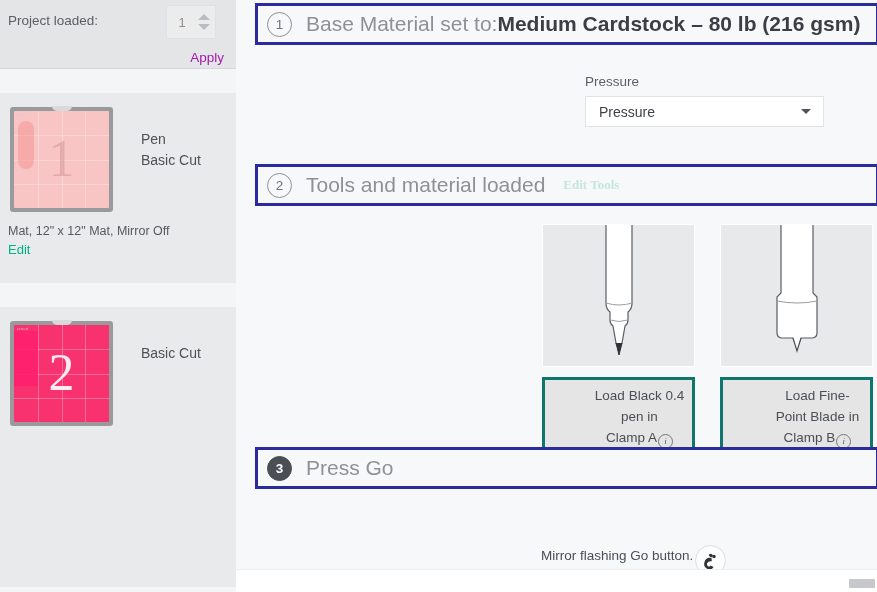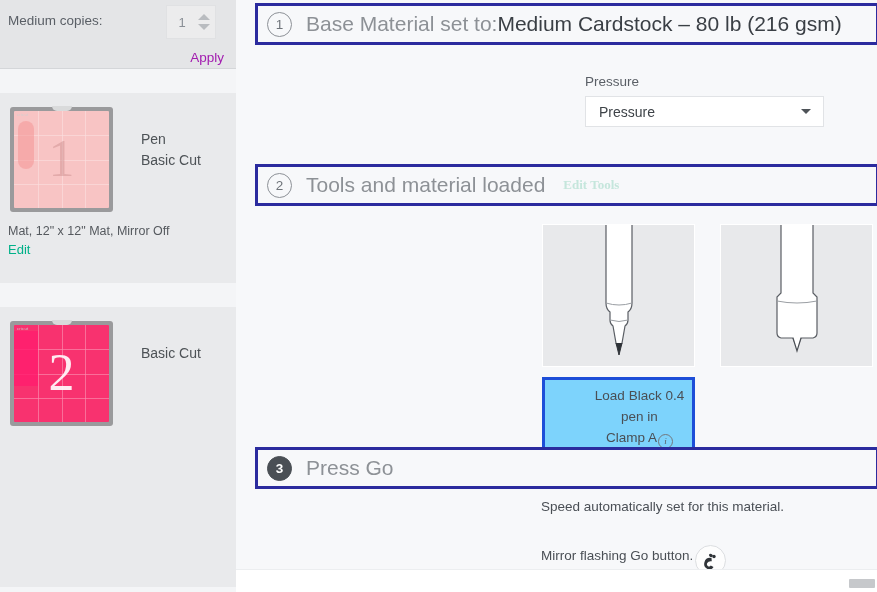--- a/index.html
+++ b/index.html
@@ -135,21 +135,21 @@
     display:flex;align-items:center;justify-content:center;
     margin-left:9px;
     box-sizing:border-box;
   }
   .step-num.filled{
     background:#4a4f55;border-color:#4a4f55;color:#ffffff;font-weight:700;
   }
   .step-title{
     margin-left:14px;font-size:21px;color:#8d9196;font-weight:400;white-space:nowrap;
   }
-  .step-title b{color:#3a3f45;font-weight:400;}
+  .step-title b{color:#3a3f45;font-weight:700;}
   .step-link{
     margin-left:18px;font-size:13px;color:#c5e6dc;font-weight:600;font-family:Liberation Serif, serif;
   }
 
   .pressure-wrap{position:absolute;left:305px;top:74px;margin-left:44px;}
   .pressure-label{font-size:13.5px;color:#5a5f66;margin-bottom:7px;}
   .pressure-select{
     width:239px;height:31px;background:#ffffff;border:1px solid #e1e3e6;
     display:flex;align-items:center;justify-content:space-between;
     padding:0 12px 0 13px;box-sizing:border-box;
@@ -163,21 +163,21 @@
     width:153px;height:143px;background:#e8e9eb;
     border:1px solid #ffffff;box-sizing:border-box;
     position:relative;overflow:hidden;
   }
   .card-cap{
     margin-top:10px;min-height:53px;
     display:flex;align-items:center;justify-content:center;
     text-align:center;font-size:13.5px;color:#4a4f55;line-height:21px;
     padding:5px 6px;box-sizing:border-box;
   }
-  .card-cap.boxed{border:3px solid #1d4ed8;background:#7dd3fc;padding-left:48px;}
+  .card-cap.boxed{border:3px solid #0f766e;background:#e5e5e5;padding-left:48px;}
   .info-i{
     display:inline-flex;align-items:center;justify-content:center;
     width:13px;height:13px;border:1px solid #72777d;border-radius:50%;
     font-size:9px;font-style:italic;font-family:"Liberation Serif",serif;
     color:#5b6066;vertical-align:-2px;margin-left:1px;
   }
   .sub-note{
     position:absolute;left:305px;font-size:13.5px;color:#4a4f55;
   }
   .go-chip{
@@ -196,21 +196,21 @@
   }
 </style>
 </head>
 <body>
 
 <div class="app">
 
   <div class="sidebar">
 
     <div class="sb-card copies-card">
-      <div class="copies-label">Medium copies:</div>
+      <div class="copies-label">Project loaded:</div>
       <div class="stepper">
         <div class="stepper-val">1</div>
         <div class="stepper-arrows">
           <div class="caret-up"></div>
           <div class="caret-dn"></div>
         </div>
       </div>
       <div class="apply-btn">Apply</div>
     </div>
 
@@ -313,30 +313,35 @@
       </div>
 
       <div class="card">
         <div class="card-img">
           <svg width="153" height="143" viewBox="0 0 153 143">
             <path d="M60 0 L60 68 L56 72 L56 108 Q56 112 60 113 L72 113 L76 123 L80 113 L92 113 Q96 112 96 108 L96 72 L92 68 L92 0" fill="#ffffff" stroke="#5a5e64" stroke-width="1.2"></path>
             <path d="M56 76 Q76 80 96 76" fill="none" stroke="#9a9ea3" stroke-width="1"></path>
             <path d="M72 113 L76 126 L80 113" fill="#ffffff" stroke="#4a4e54" stroke-width="1.2"></path>
           </svg>
         </div>
+        <div class="card-cap boxed">
+          <span>
+            <span>Load Fine-Point Blade in</span><br>
+            <span>Clamp B</span><span class="info-i">i</span>
+          </span>
+        </div>
       </div>
 
     </div>
 
     <div class="step-bar" style="top:447px;">
       <div class="step-num filled">3</div>
       <div class="step-title">Press Go</div>
     </div>
 
-    <div class="sub-note" style="top:499px;">Speed automatically set for this material.</div>
 
     <div class="sub-note" style="top:545px;">
       <span>Mirror flashing Go button.</span><span class="go-chip">
         <svg width="17" height="17" viewBox="0 0 34 34">
           <g fill="#2f3338">
             <path d="M22 7 q-3 -5 -7 -3 q-2 1.5 -0.5 4 q1.5 2.5 5 2.5 z"></path>
             <circle cx="24" cy="9" r="3.4"></circle>
             <path d="M19 12 q-11 -2 -14 8 q-3 10 6 14 q8 3 12 -4 l-5.5 -3 q-2 3.5 -5.5 1.5 q-3.5 -2.5 -1.5 -6.5 q2.5 -4.5 9 -3.5 z"></path>
           </g>
         </svg>

